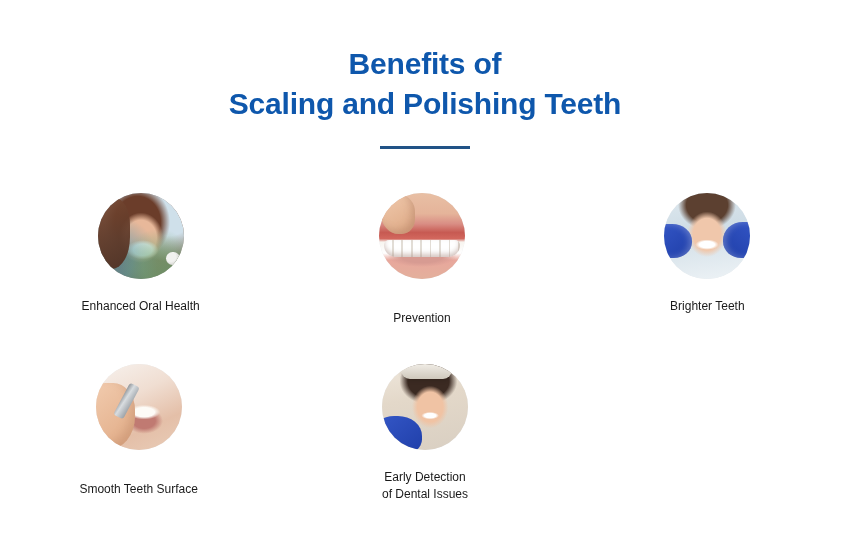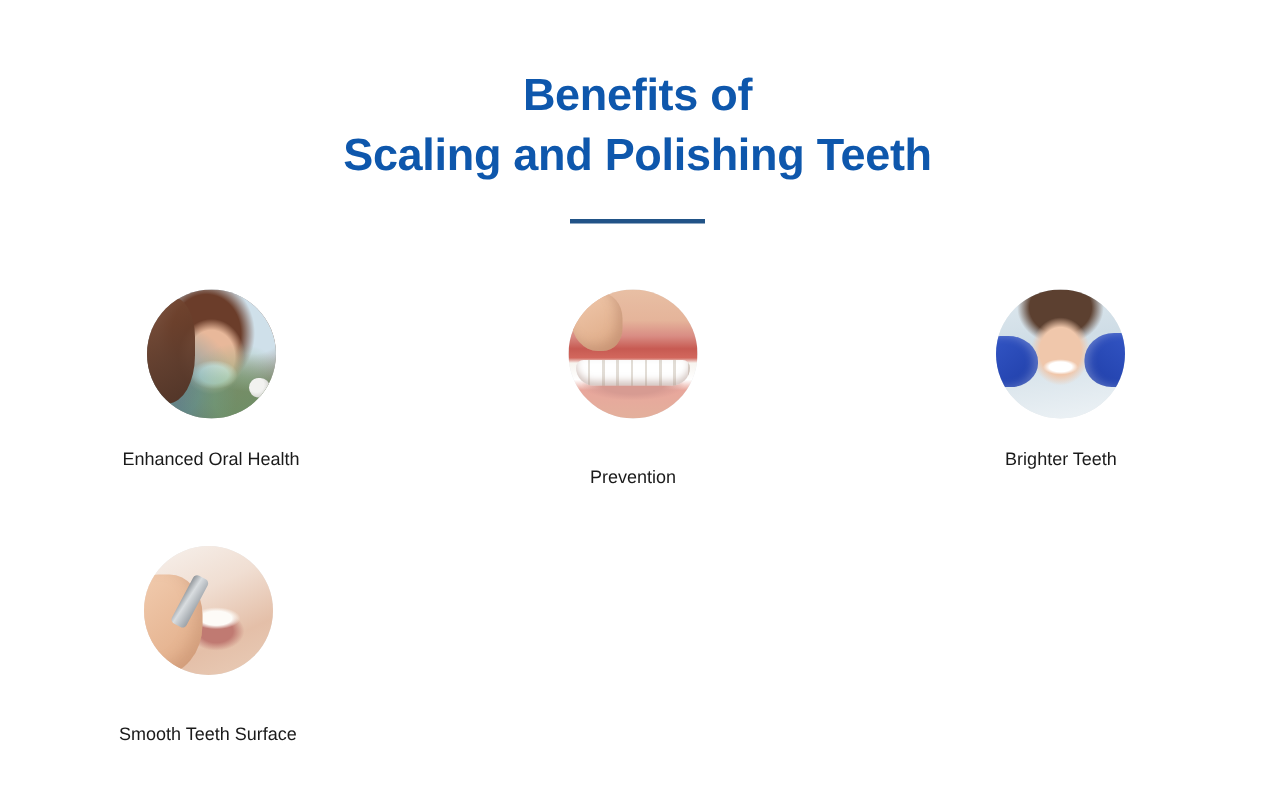--- a/index.html
+++ b/index.html
@@ -329,15 +329,24 @@
 
     <div class="cell col-1">
       <div class="thumb">
         <div class="art art-smooth-teeth"></div>
       </div>
       <div class="caption">
         <span class="cl">Smooth Teeth Surface</span>
       </div>
     </div>
 
+    <div class="cell col-2">
+      <div class="thumb">
+        <div class="art art-early-detection"></div>
+      </div>
+      <div class="caption">
+        <span class="cl">Early Detection</span>
+        <span class="cl">of Dental Issues</span>
+      </div>
+    </div>
 
   </div>
 </div>
 
 </body></html>

